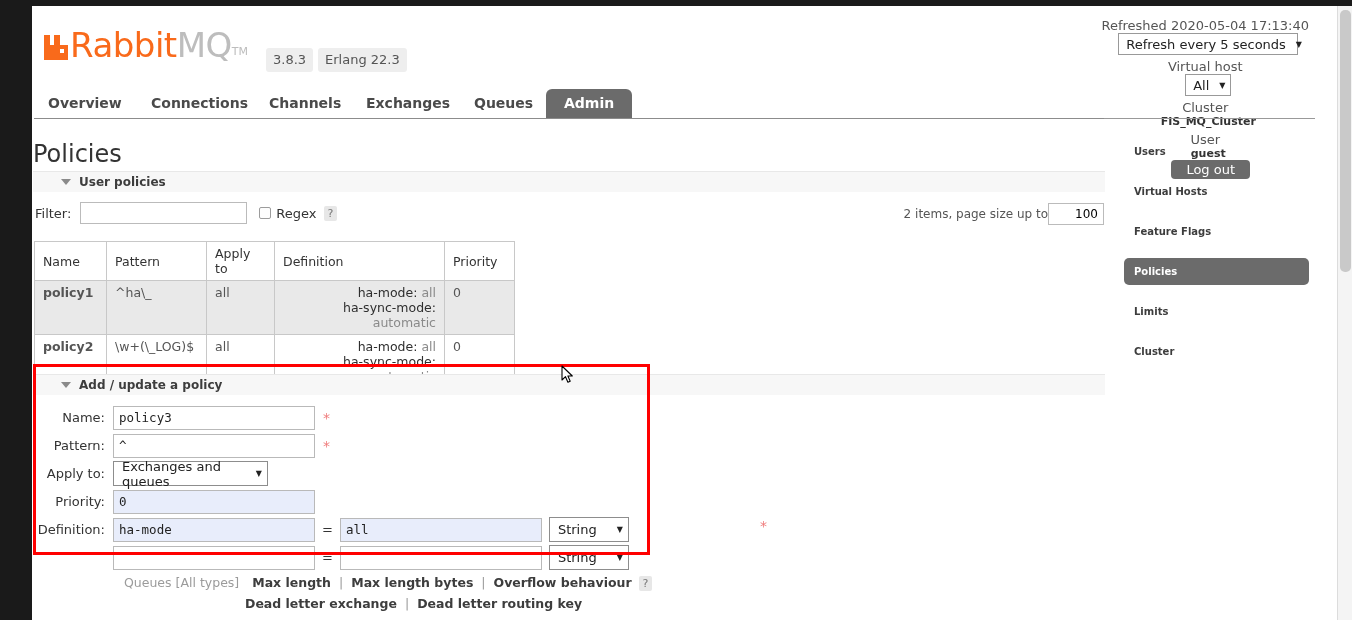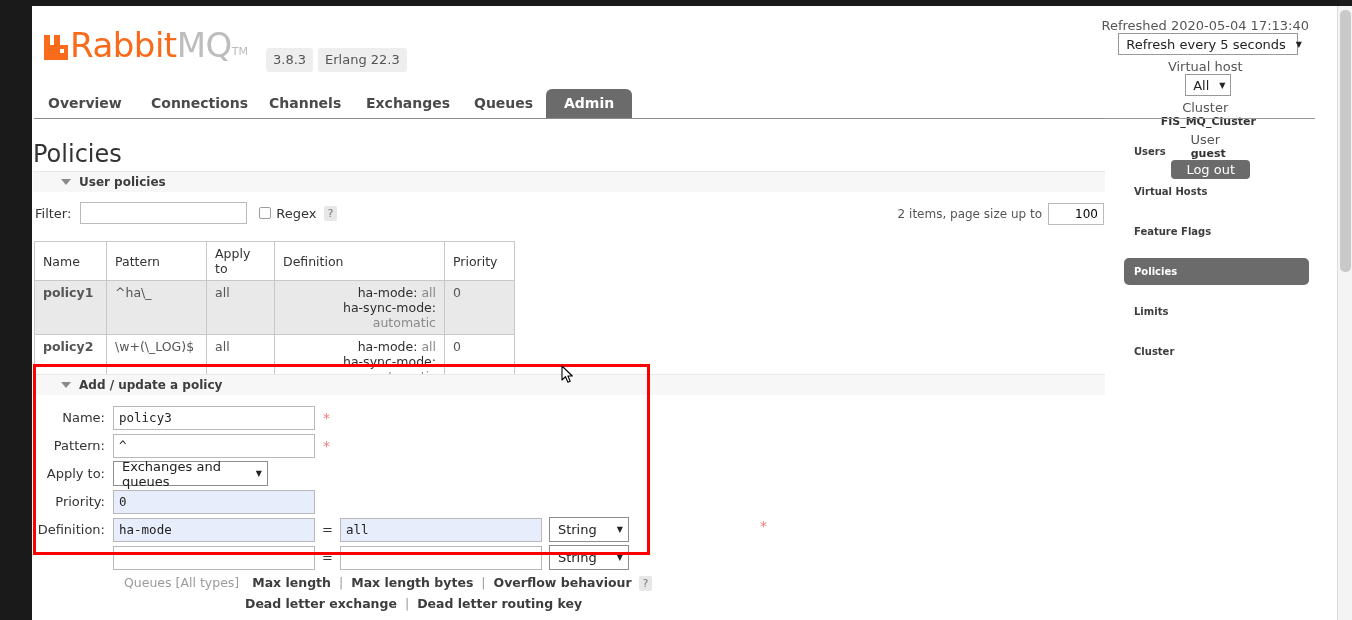--- a/index.html
+++ b/index.html
@@ -143,21 +143,21 @@
   .regex-lbl { font-size: 13px; color: #333; font-family: "DejaVu Sans", sans-serif; }
   .qmark {
     display: inline-block; background: #e7e7e7; color: #777;
     font-size: 11px; padding: 1px 4px; margin-left: 7px; border-radius: 2px;
   }
 
   .pagesize-row {
     position: absolute; top: 203px; right: 248px;
     display: flex; align-items: center;
   }
-  .pagesize-lbl { font-size: 12px; color: #555; margin-right: 6px; font-family: "DejaVu Sans", sans-serif; }
+  .pagesize-lbl { font-size: 12px; color: #555; font-family: "DejaVu Sans", sans-serif; }
   .pagesize-input {
     width: 56px; height: 22px; border: 1px solid #bbb; background: #fff;
     font-size: 12px; text-align: right; padding: 2px 5px;
     font-family: "DejaVu Sans", sans-serif;
   }
 
   
   table.policies {
     position: absolute; left: 34px; top: 241px;
     border-collapse: collapse; background: #7dd3fc;

